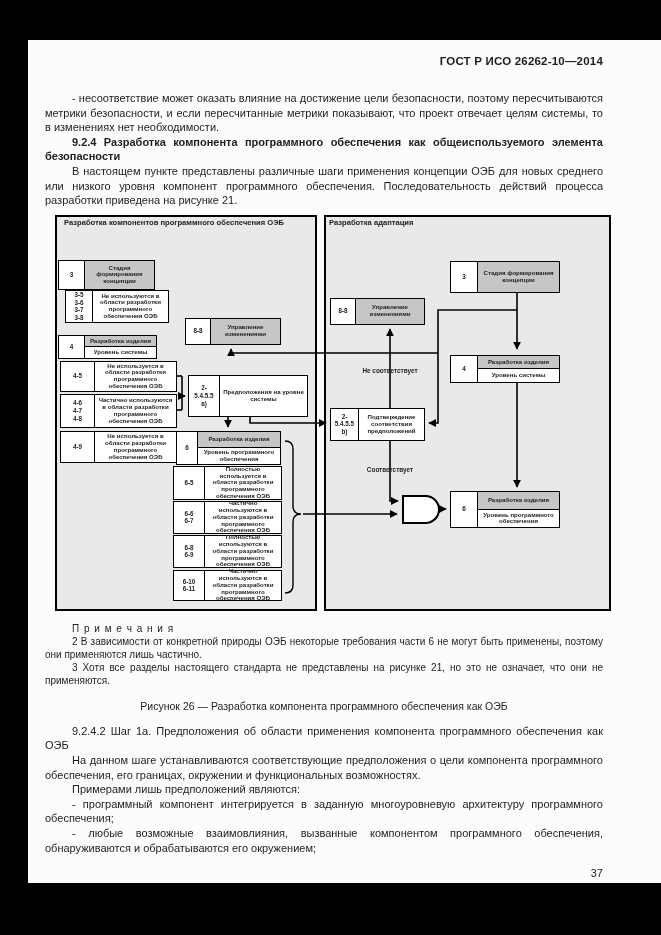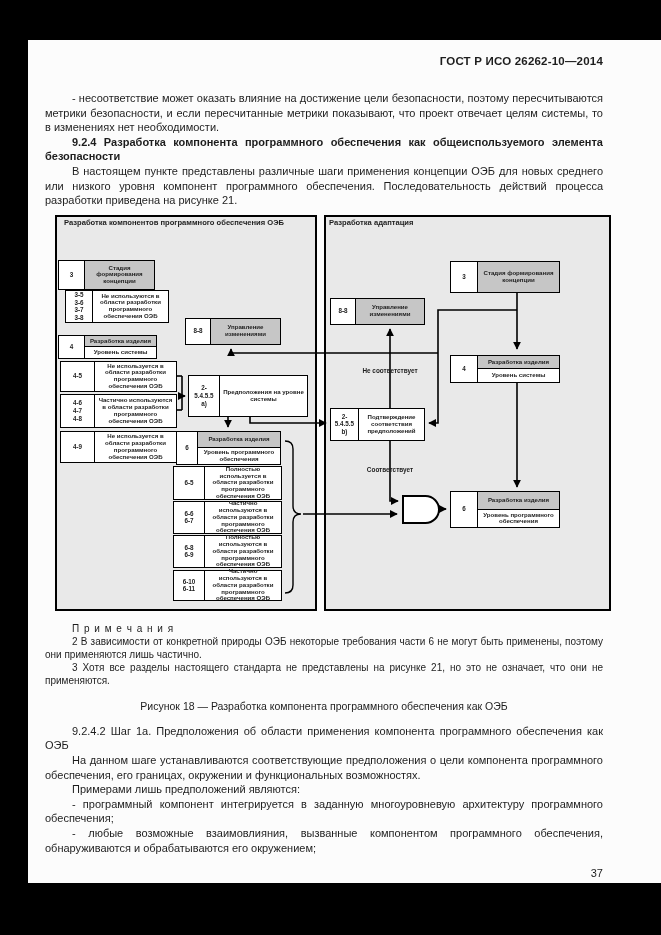--- a/index.html
+++ b/index.html
@@ -191,21 +191,21 @@
         </div>
       </div>
     </div>
 
     <div class="notes">
       <p class="nt" style="text-indent:27px;">П р и м е ч а н и я</p>
       <p>2 В зависимости от конкретной природы ОЭБ некоторые требования части 6 не могут быть применены, поэтому они применяются лишь частично.</p>
       <p>3 Хотя все разделы настоящего стандарта не представлены на рисунке 21, но это не означает, что они не применяются.</p>
     </div>
 
-    <div class="fig-caption">Рисунок 18 — Разработка компонента программного обеспечения как ОЭБ</div>
+    <div class="fig-caption">Рисунок 26 — Разработка компонента программного обеспечения как ОЭБ</div>
 
     <p class="para">9.2.4.2 Шаг 1а. Предположения об области применения компонента программного обеспечения как ОЭБ</p>
     <p class="para">На данном шаге устанавливаются соответствующие предположения о цели компонента программного обеспечения, его границах, окружении и функциональных возможностях.</p>
     <p class="para">Примерами лишь предположений являются:</p>
     <p class="para">- программный компонент интегрируется в заданную многоуровневую архитектуру программного обеспечения;</p>
     <p class="para">- любые возможные взаимовлияния, вызванные компонентом программного обеспечения, обнаруживаются и обрабатываются его окружением;</p>
 
     <div class="pageno">37</div>
   </div>
 </div>

